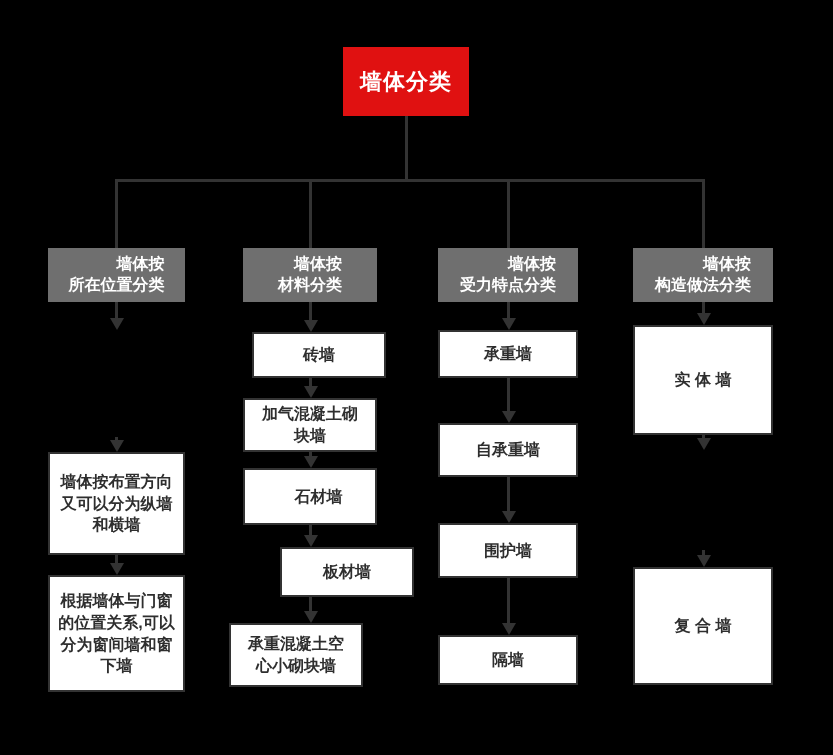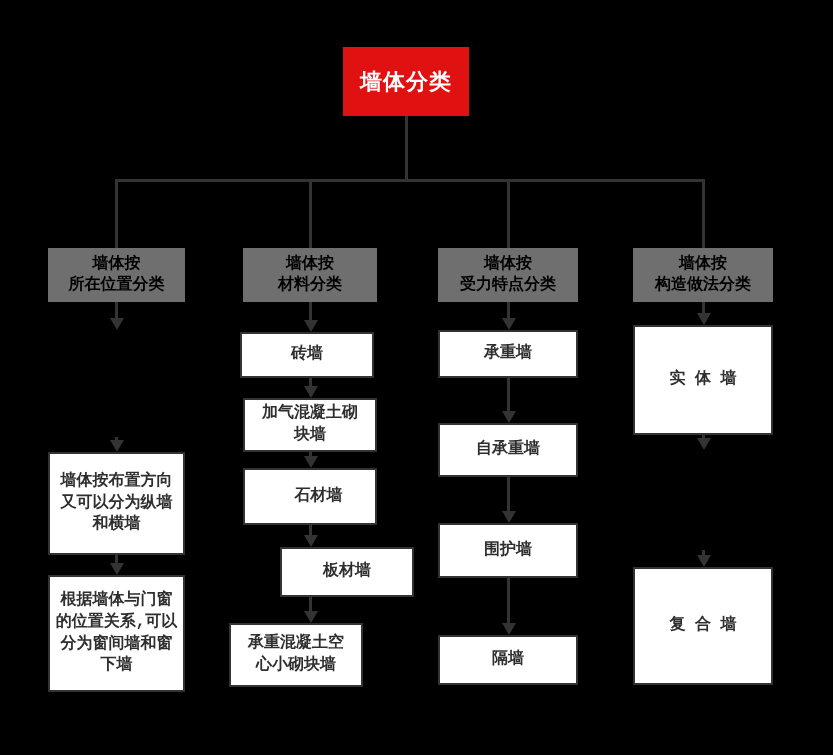--- a/index.html
+++ b/index.html
@@ -1,44 +1,45 @@
 <!DOCTYPE html>
 <html><head>
 <meta charset="utf-8">
 <style>
   html, body { margin: 0; padding: 0; background: #000; }
   .canvas {
     position: relative;
     width: 832px;
     height: 755px;
     background: #000000;
-    font-family: Liberation Mono, monospace;
+    font-family: Liberation Sans, sans-serif;
     overflow: hidden;
   }
   .node {
     position: absolute;
     box-sizing: border-box;
     display: flex;
     align-items: center;
     justify-content: center;
     text-align: center;
     font-weight: bold;
     white-space: pre-line;
   }
   .root {
     background: #e01111;
     color: #ffffff;
     font-size: 22px;
     letter-spacing: 1px;
   }
   .hdr {
     background: #6f6f6f;
-    color: #000000;
+    color: #ffffff;
     font-size: 16px;
     line-height: 1.3;
+    text-align: right;
   }
   .leaf {
     background: #ffffff;
     color: #2e2e2e;
     border: 2px solid #333333;
     font-size: 16px;
     line-height: 1.35;
   }
   .line {
     position: absolute;
@@ -89,21 +90,21 @@
   <div class="node leaf" style="left:48px; top:452px; width:137px; height:103px;">墙体按布置方向
 又可以分为纵墙
 和横墙</div>
   <div class="arrow" style="left:115px; top:555px; height:8px;"></div>
   <div class="node leaf" style="left:48px; top:575px; width:137px; height:117px;">根据墙体与门窗
 的位置关系,可以
 分为窗间墙和窗
 下墙</div>
 
   <div class="arrow" style="left:309px; top:302px; height:18px;"></div>
-  <div class="node leaf" style="left:240px; top:332px; width:134px; height:46px;">砖墙</div>
+  <div class="node leaf" style="left:252px; top:332px; width:134px; height:46px;">砖墙</div>
   <div class="arrow" style="left:309px; top:378px; height:8px;"></div>
   <div class="node leaf" style="left:243px; top:398px; width:134px; height:54px;">加气混凝土砌
 块墙</div>
   <div class="arrow" style="left:309px; top:452px; height:4px;"></div>
   <div class="node leaf" style="left:243px; top:468px; width:134px; height:57px;padding-left:17px;">石材墙</div>
   <div class="arrow" style="left:309px; top:525px; height:10px;"></div>
   <div class="node leaf" style="left:243px; top:547px; width:134px; height:50px;margin-left:37px;">板材墙</div>
   <div class="arrow" style="left:309px; top:597px; height:14px;"></div>
   <div class="node leaf" style="left:229px; top:623px; width:134px; height:64px;">承重混凝土空
 心小砌块墙</div>

